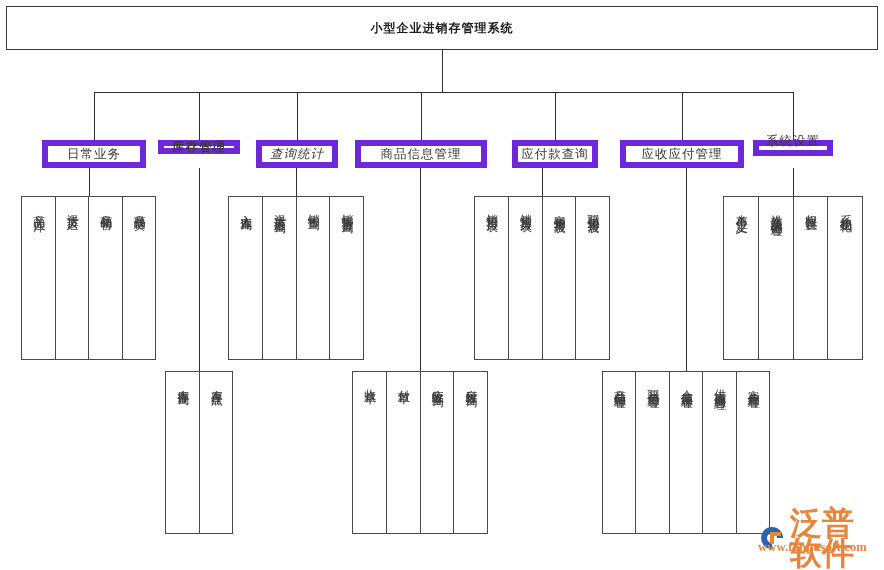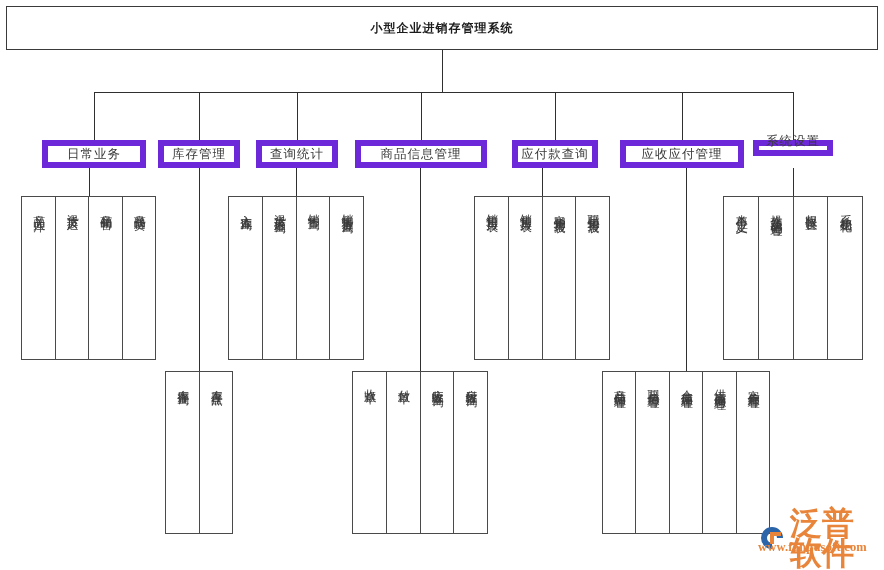--- a/index.html
+++ b/index.html
@@ -143,32 +143,32 @@
         <div class="leaf" style="flex: 1 1 0px;">
           <span>退货返厂</span>
         </div>
         <div class="leaf" style="flex: 1 1 0px;">
           <span>商品销售</span>
         </div>
         <div class="leaf" style="flex: 1 1 0px;">
           <span>商品退货</span>
         </div>
       </div>
-      <div class="box l2" style="left: 158px; top: 140px; width: 82px; height: 28px;">
+      <div class="box l2" style="left: 158px; top: 140px; width: 82px; height: 14px; font-weight: bold;">
         <span>库存管理</span>
       </div>
       <div class="group" style="left: 165px; top: 371px; width: 68px; height: 163px;">
         <div class="leaf" style="flex: 1 1 0px;">
           <span>库存查询</span>
         </div>
         <div class="leaf" style="flex: 1 1 0px;">
           <span>库存盘点</span>
         </div>
       </div>
-      <div class="box l2" style="left: 256px; top: 140px; width: 82px; height: 28px;">
+      <div class="box l2" style="left: 256px; top: 140px; width: 82px; height: 28px; font-style: italic;">
         <span>查询统计</span>
       </div>
       <div class="group" style="left: 228px; top: 196px; width: 136px; height: 164px;">
         <div class="leaf" style="flex: 1 1 0px;">
           <span>入库查询</span>
         </div>
         <div class="leaf" style="flex: 1 1 0px;">
           <span>退货返厂查询</span>
         </div>
         <div class="leaf" style="flex: 1 1 0px;">

